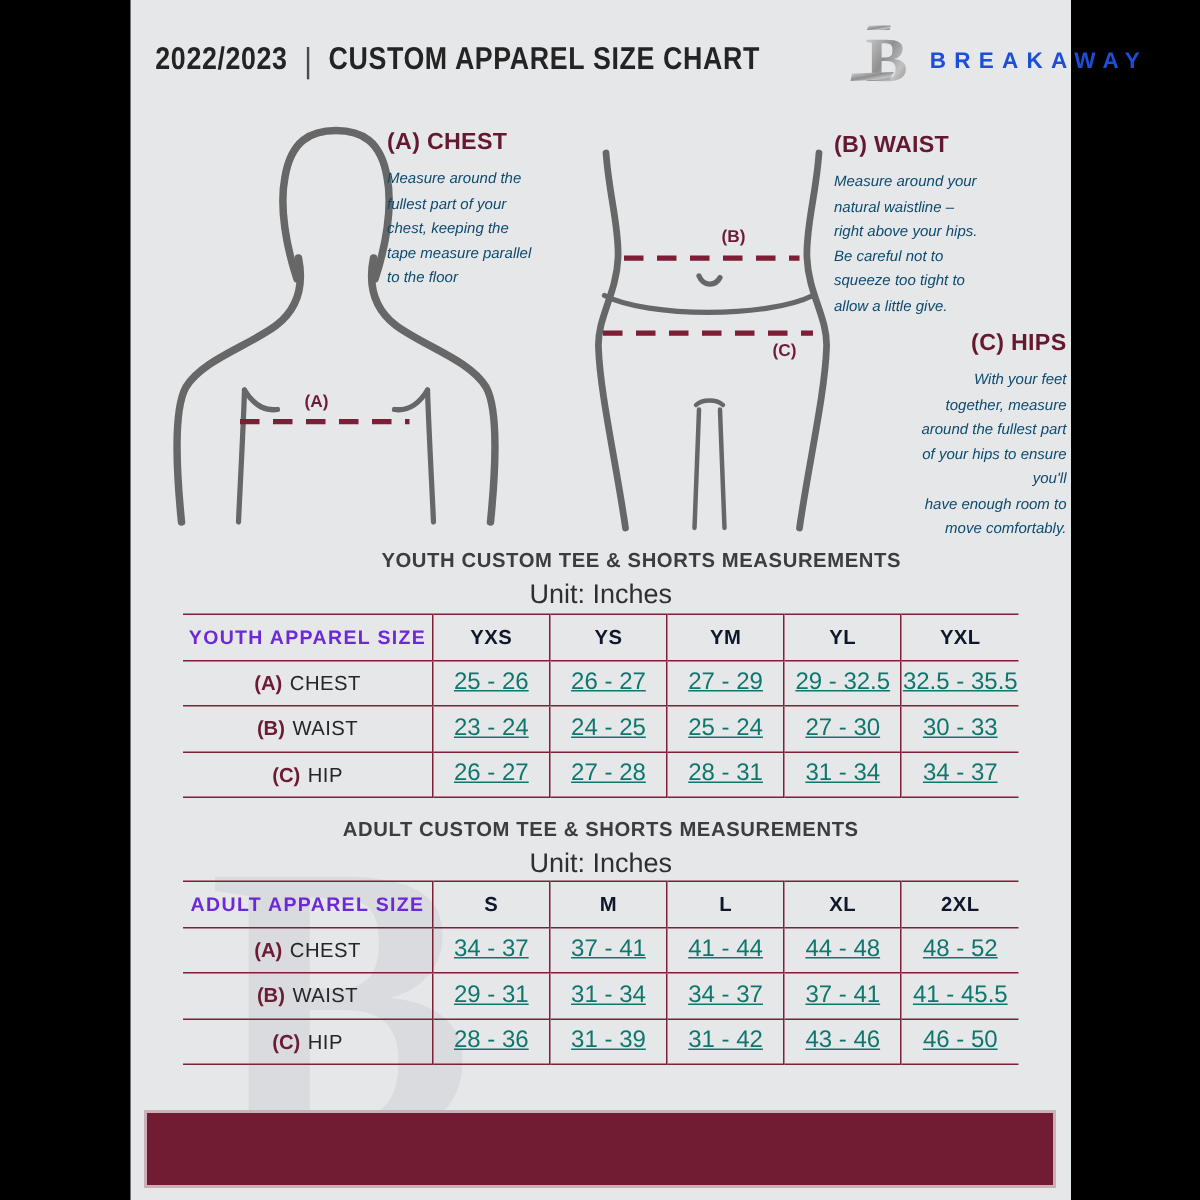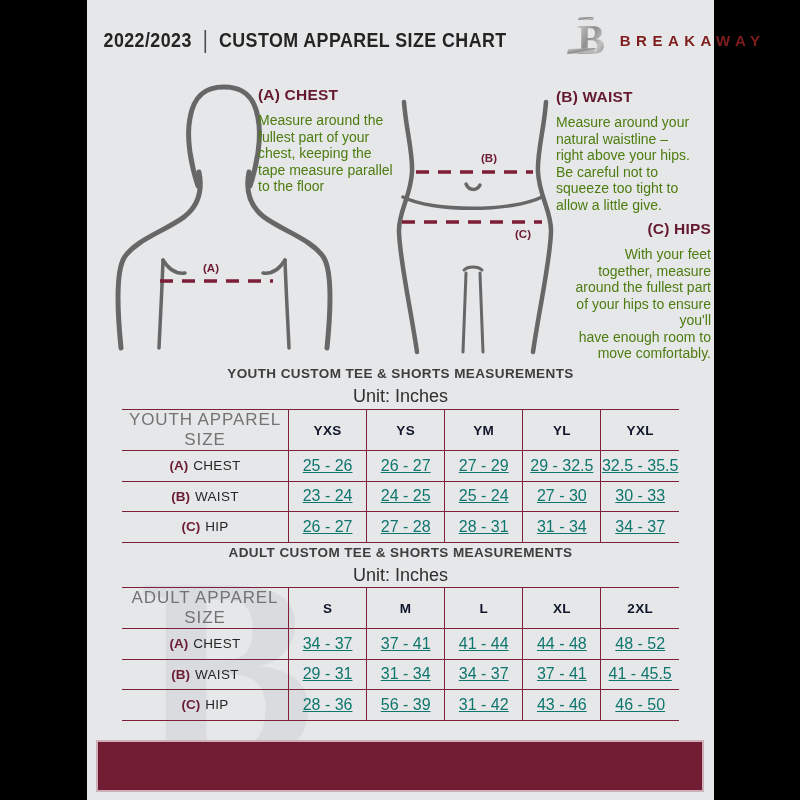--- a/index.html
+++ b/index.html
@@ -6,41 +6,41 @@
   body{width:800px;height:800px;overflow:hidden;font-family:"Liberation Sans",sans-serif;}
   .stage{position:relative;width:800px;height:800px;background:#000;}
   .page{position:absolute;left:87px;top:0;width:627px;height:800px;background:#e6e7e9;}
 
   
   .hdr-bar{position:absolute;top:0;left:0;width:100%;height:80px;display:flex;align-items:center;justify-content:center;gap:24px;z-index:3;margin-left:16px;}
   .title-group{display:flex;align-items:center;gap:13px;transform:scaleX(.85);white-space:nowrap;}
   .season,.main-title{font-size:21px;font-weight:800;color:#242424;letter-spacing:.5px;}
   .hdr-divider{font-size:23px;font-weight:300;color:#4a4a4a;}
   .logo-group{display:flex;align-items:center;gap:10px;}
-  .brand-name{font-size:15px;font-weight:700;color:#7f1d1d;letter-spacing:5.5px;}
+  .brand-name{font-size:15px;font-weight:700;color:#1d4ed8;letter-spacing:5.5px;}
 
   
   .instr{position:absolute;z-index:3;}
   .instr-head{font-size:15.5px;font-weight:800;color:#65192f;letter-spacing:.2px;margin-bottom:8px;}
-  .instr-body{font-size:14px;color:#4d7c0f;line-height:16.5px;white-space:pre-line;}
+  .instr-body{font-size:10px;font-style:italic;color:#0c4a6e;line-height:16.5px;white-space:pre-line;}
 
   .marker{position:absolute;z-index:3;font-size:11.5px;font-weight:800;color:#6d1c34;}
 
   
   .figures{position:absolute;left:0;top:80px;z-index:2;}
 
   
   .sec-title{position:absolute;width:100%;text-align:center;font-size:13.5px;font-weight:700;color:#3d3d3d;letter-spacing:.4px;z-index:3;}
   .sec-unit{position:absolute;width:100%;text-align:center;font-size:18px;color:#2f2f2f;z-index:3;}
   table.size-table{position:absolute;left:35px;width:557px;border-collapse:collapse;table-layout:fixed;z-index:3;background:transparent;border-bottom:1.8px solid #7d2038;}
   table.size-table tr{border-top:1.8px solid #7d2038;}
   table.size-table th,table.size-table td{height:29.5px;padding:0;text-align:center;vertical-align:middle;}
   table.size-table th+th,table.size-table td+td{border-left:1.6px solid #7d2038;}
   th.first,td.first{width:166px;}
-  th.first{font-size:17px;font-weight:400;color:#737373;letter-spacing:.9px;}
+  th.first{font-size:13px;font-weight:700;color:#6d28d9;letter-spacing:.9px;}
   th.size-col{font-size:13.5px;font-weight:700;color:#0f172a;letter-spacing:.3px;}
   td.first{text-align:left;padding-left:28px;font-size:13.5px;}
   td.first .pfx{font-weight:800;color:#6b1c33;}
   td.first .lbl{color:#262626;margin-left:5px;letter-spacing:.3px;}
   td.val{font-size:16px;color:#0f766e;text-decoration:underline;}
 
   
   .watermark{position:absolute;left:52px;top:537px;font-family:"Liberation Serif",serif;font-weight:700;font-size:265px;line-height:1;color:rgba(201,205,211,.45);z-index:1;user-select:none;}
   .footer-band{position:absolute;left:9px;top:740px;width:604px;height:48px;background:#721c34;border:2px solid #ccafb8;z-index:3;}
 </style>
@@ -129,21 +129,21 @@
       <div class="instr-head">(C) HIPS</div>
       <div class="instr-body">With your feet
 together, measure
 around the fullest part
 of your hips to ensure
 you'll
 have enough room to
 move comfortably.</div>
     </div>
 
-    <div class="sec-title" style="top:366px;">YOUTH CUSTOM TEE &amp; SHORTS MEASUREMENTS</div>
+    <div class="sec-title" style="top:366px;margin-left:27px;">YOUTH CUSTOM TEE &amp; SHORTS MEASUREMENTS</div>
     <div class="sec-unit" style="top:386px;">Unit: Inches</div>
     <table class="size-table" style="top:409px;">
       <tbody>
         <tr>
           <th class="first">YOUTH APPAREL SIZE</th>
           <th class="size-col">YXS</th>
           <th class="size-col">YS</th>
           <th class="size-col">YM</th>
           <th class="size-col">YL</th>
           <th class="size-col">YXL</th>
@@ -199,21 +199,21 @@
           <td class="first"><span class="pfx">(B)</span><span class="lbl">WAIST</span></td>
           <td class="val">29 - 31</td>
           <td class="val">31 - 34</td>
           <td class="val">34 - 37</td>
           <td class="val">37 - 41</td>
           <td class="val">41 - 45.5</td>
         </tr>
         <tr>
           <td class="first"><span class="pfx">(C)</span><span class="lbl">HIP</span></td>
           <td class="val">28 - 36</td>
-          <td class="val">56 - 39</td>
+          <td class="val">31 - 39</td>
           <td class="val">31 - 42</td>
           <td class="val">43 - 46</td>
           <td class="val">46 - 50</td>
         </tr>
       </tbody>
     </table>
 
     <div class="footer-band"></div>
   </div>
 </div>

